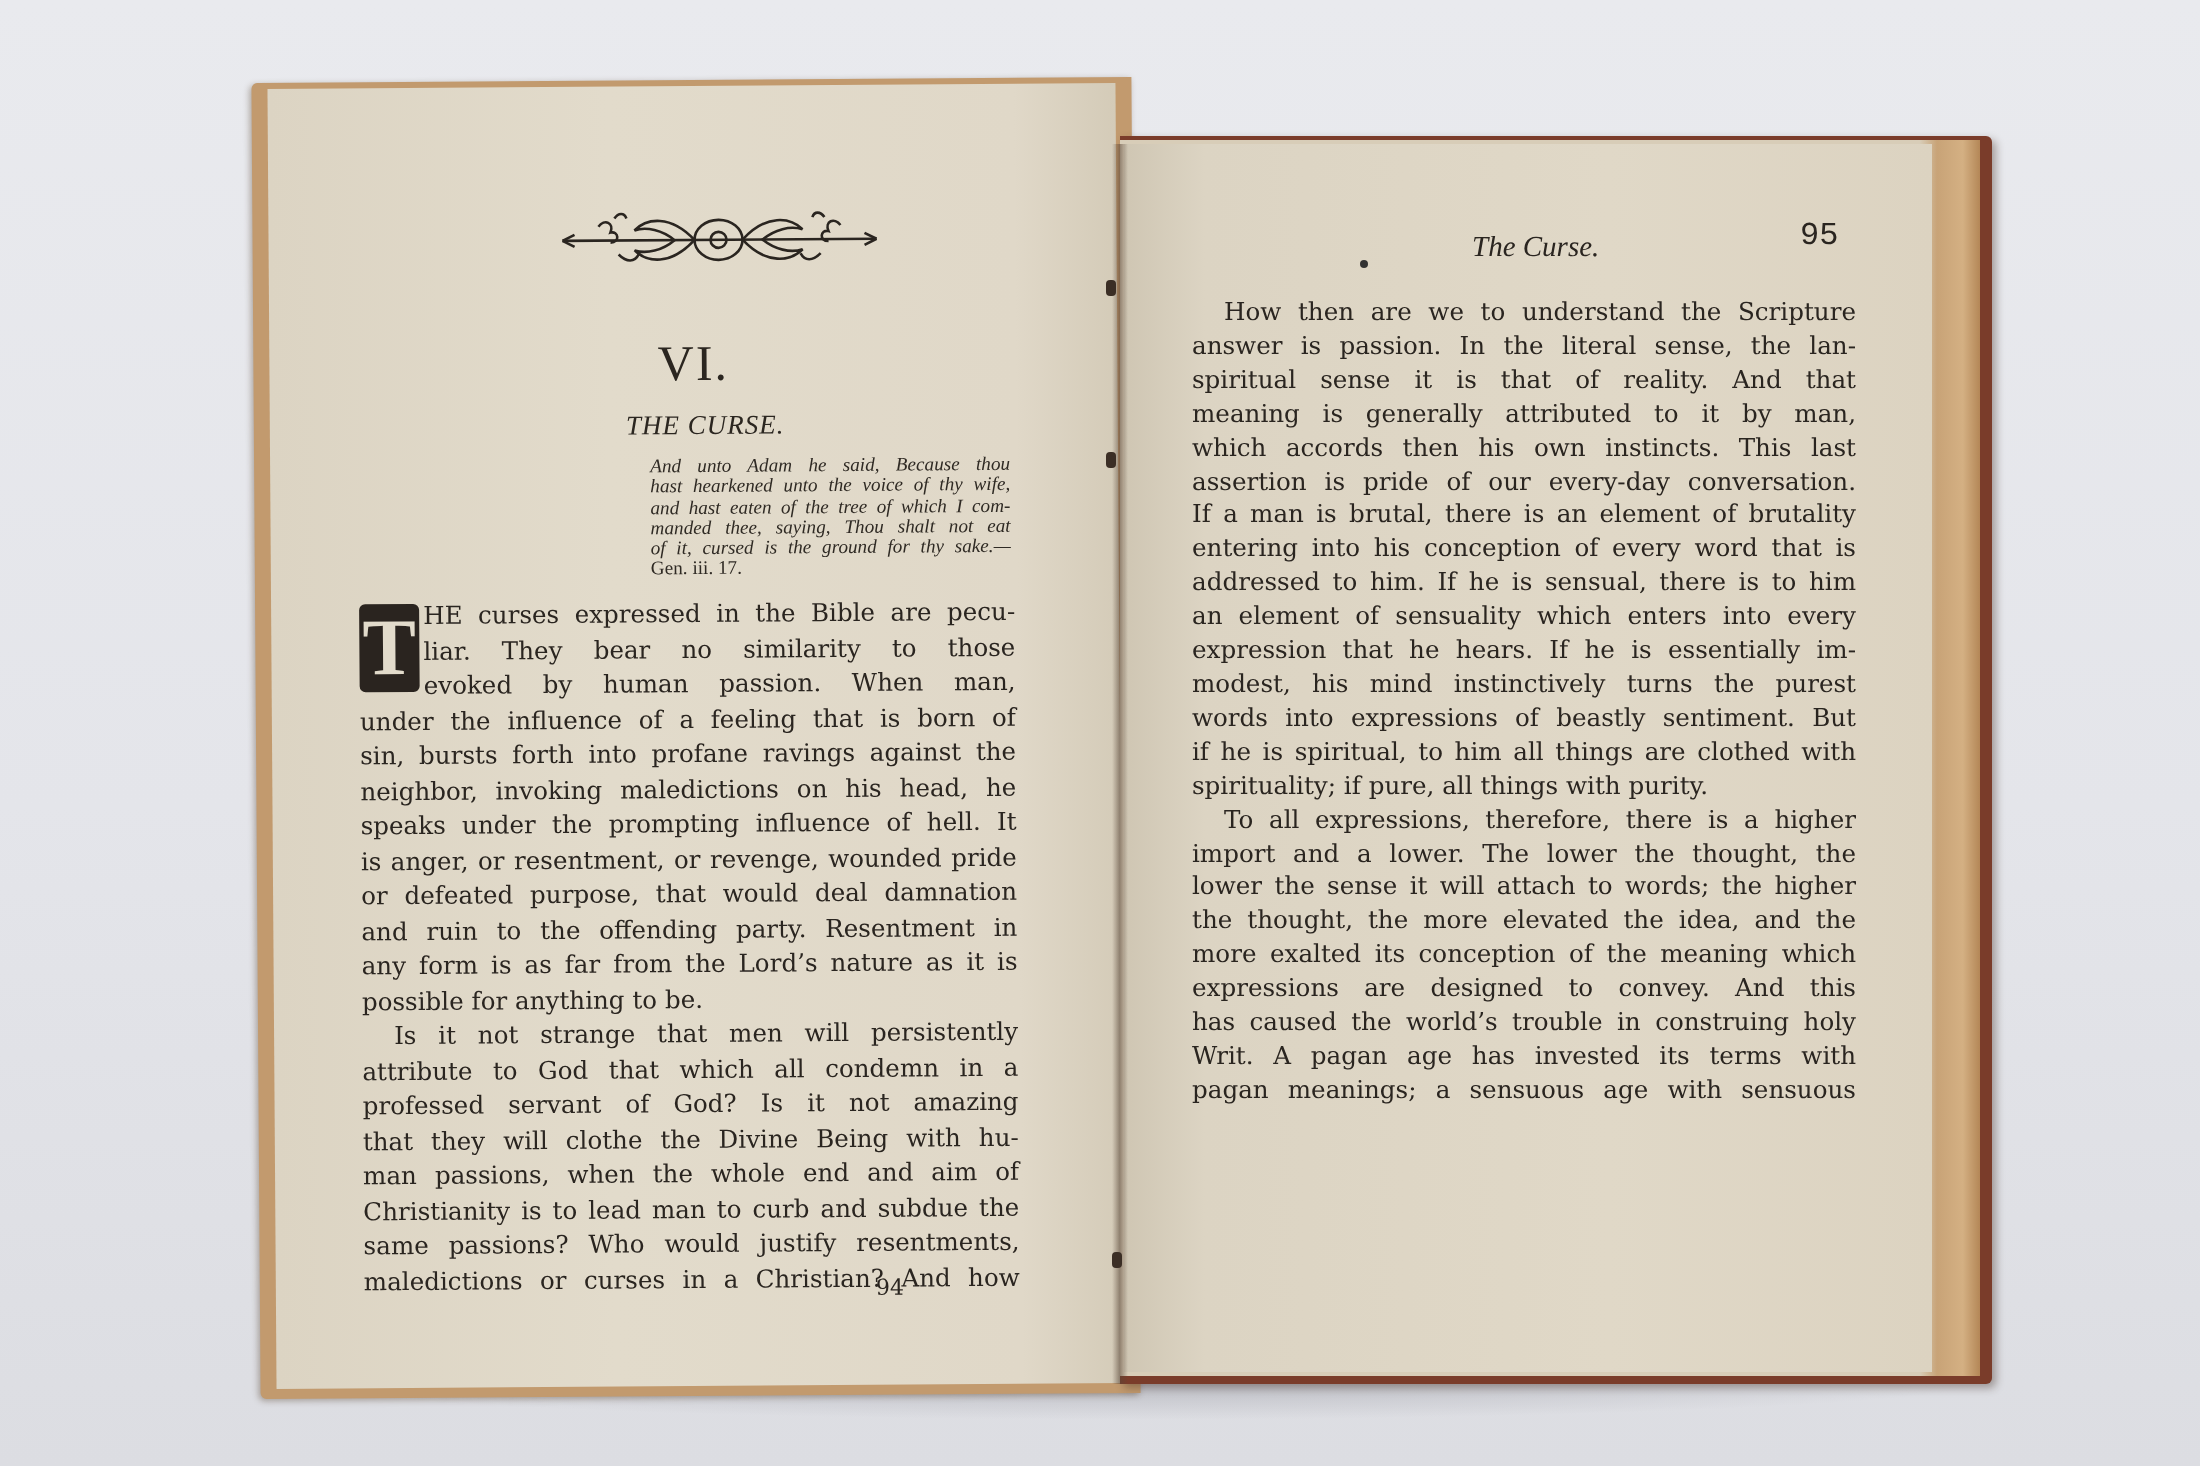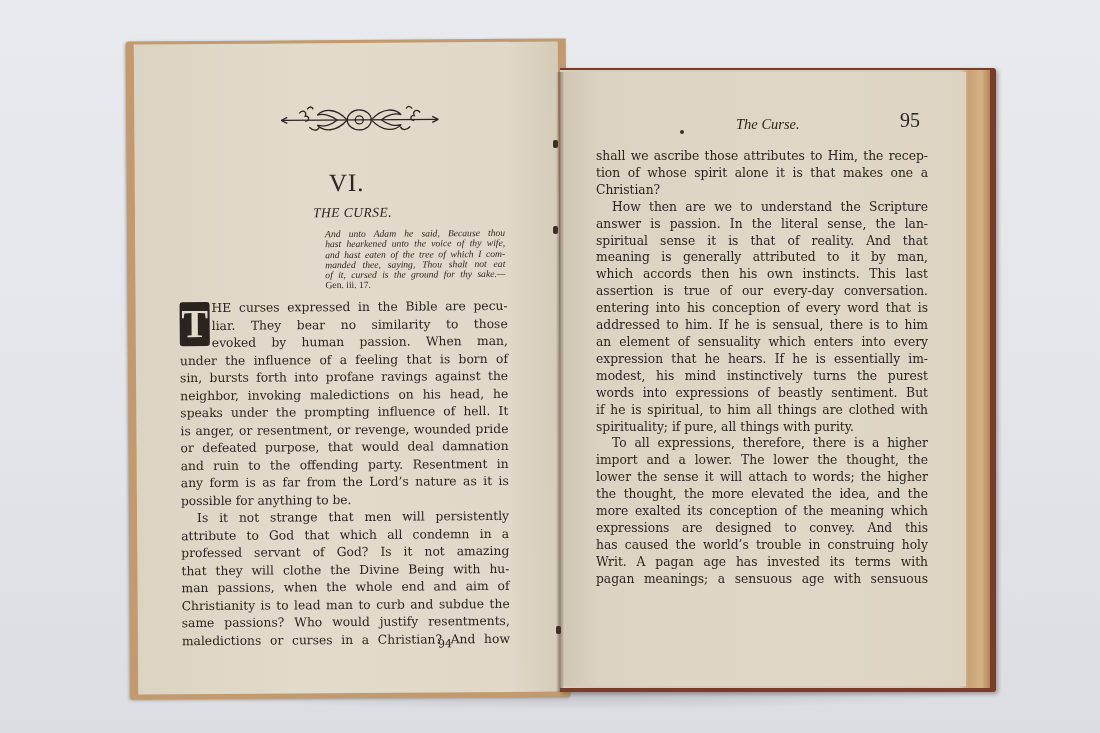--- a/index.html
+++ b/index.html
@@ -81,21 +81,21 @@
     .page-num-left {
       position: absolute; left: 300px; top: 595px;
       font-family: "DejaVu Serif", serif; font-size: 11px; color: #2a2520;
     }
     .running-head {
       position: absolute; left: 174px; top: 44px;
       font-family: "Liberation Serif", serif; font-style: italic; font-size: 14.5px; color: #2a2520;
     }
     .page-num-right {
       position: absolute; left: 338px; top: 37px;
-      font-family: Liberation Serif, serif; font-size: 20px; color: #2a2520;
+      font-family: Liberation Mono, monospace; font-size: 16px; color: #2a2520;
     }
     .body-right {
       position: absolute; left: 34px; top: 76px; width: 332px;
       font-family: "DejaVu Serif", serif; font-size: 12.3px; line-height: 16.9px; color: #2a2520;
     }
     .bullet-dot { position: absolute; left: 118px; top: 58px; width: 4px; height: 4px; border-radius: 50%; background: #333; }
   </style>
 </head>
 <body>
 
@@ -166,31 +166,27 @@
 
 <div class="right-cover"></div>
 <div class="right-edge"></div>
 <div class="right-page">
   <div class="running-head">The Curse.</div>
   <div class="page-num-right">95</div>
   <div class="bullet-dot"></div>
 
   <div class="body-right">
     <div>
-      <span class="line">shall we ascribe those attributes to Him, the recep-</span>
-      <span class="line">tion of whose spirit alone it is that makes one a</span>
-      <span class="line last">Christian?</span>
-    </div>
-    <div>
       <span class="line indent">How then are we to understand the Scripture</span>
       <span class="line">answer is passion.  In the literal sense, the lan-</span>
       <span class="line">spiritual sense it is that of reality.  And that</span>
       <span class="line">meaning is generally attributed to it by man,</span>
       <span class="line">which accords then his own instincts.  This last</span>
-      <span class="line">assertion is true of our every-day conversation.</span>
+      <span class="line">assertion is pride of our every-day conversation.</span>
+      <span class="line">If a man is brutal, there is an element of brutality</span>
       <span class="line">entering into his conception of every word that is</span>
       <span class="line">addressed to him.  If he is sensual, there is to him</span>
       <span class="line">an element of sensuality which enters into every</span>
       <span class="line">expression that he hears.  If he is essentially im-</span>
       <span class="line">modest, his mind instinctively turns the purest</span>
       <span class="line">words into expressions of beastly sentiment.  But</span>
       <span class="line">if he is spiritual, to him all things are clothed with</span>
       <span class="line last">spirituality; if pure, all things with purity.</span>
     </div>
     <div>

